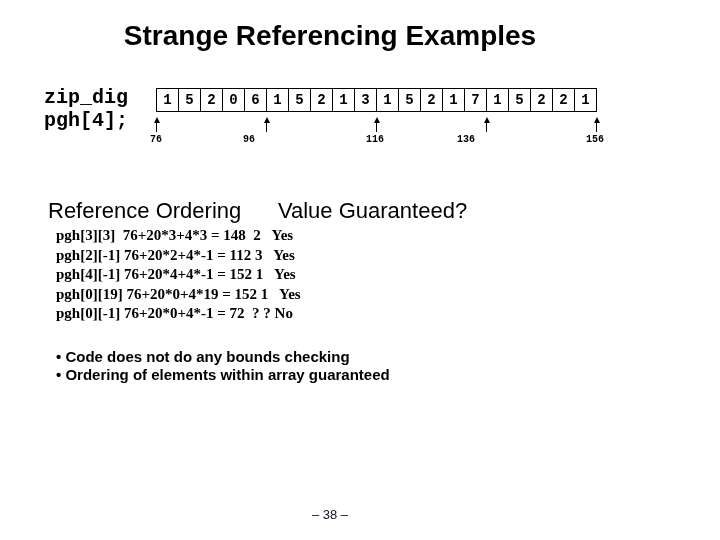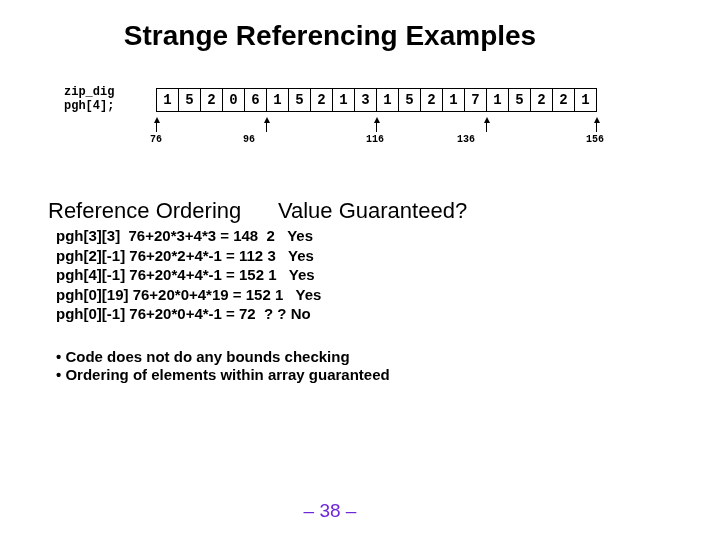--- a/index.html
+++ b/index.html
@@ -1,31 +1,31 @@
 <!DOCTYPE html>
 <html><head>
 <meta charset="utf-8">
 <style>
 body{margin:0;background:#fff;font-family:Arial,Helvetica,sans-serif;color:#000}
 .page{width:660px;height:540px;position:relative;padding:20px 40px;box-sizing:border-box}
 .title{font-size:28px;font-weight:bold;text-align:center;margin:0 0 28px}
-.decl{font-family:"Courier New",monospace;font-weight:bold;font-size:12px;position:absolute;left:64px;top:86px;line-height:1.15}
+.decl{font-family:"Courier New",monospace;font-weight:bold;font-size:20px;position:absolute;left:44px;top:86px;line-height:1.15}
 .mem{position:absolute;left:156px;top:88px}
 .cells{display:flex}
 .cell{width:23px;height:24px;border:1px solid #000;margin-left:-1px;display:flex;align-items:center;justify-content:center;font-family:"Courier New",monospace;font-size:14px;font-weight:bold;box-sizing:border-box}
 .cell:first-child{margin-left:0}
 .ptrrow{position:relative;height:40px}
 .ptr{position:absolute;top:10px;width:1px;height:10px;border-left:1px solid #000}
 .ptr::before{content:"";position:absolute;left:-3px;top:-5px;border-left:3px solid transparent;border-right:3px solid transparent;border-bottom:6px solid #000}
 .plabel{position:absolute;top:22px;font-family:Liberation Mono, monospace;font-size:10px;font-weight:bold}
 .hdr{position:absolute;left:48px;top:198px;font-size:22px}
-.tbl{position:absolute;left:56px;top:226px;font-family:Liberation Sans, sans-serif;font-size:15px;font-weight:bold;line-height:1.3}
+.tbl{position:absolute;left:56px;top:226px;font-family:Liberation Serif, serif;font-size:15px;font-weight:bold;line-height:1.3}
 .row{white-space:pre}
 .bul{position:absolute;left:56px;font-family:Arial,Helvetica,sans-serif;font-size:15px;font-weight:bold}
-.pgnum{position:absolute;left:0;right:0;bottom:18px;text-align:center;font-size:19px;color:#6d28d9}
+.pgnum{position:absolute;left:0;right:0;bottom:18px;text-align:center;font-size:13px;color:#0f172a}
 </style>
 </head>
 <body>
 
 <div class="page">
   <h1 class="title">Strange Referencing Examples</h1>
 
   <div class="decl">
     <div>zip_dig</div>
     <div>pgh[4];</div>

